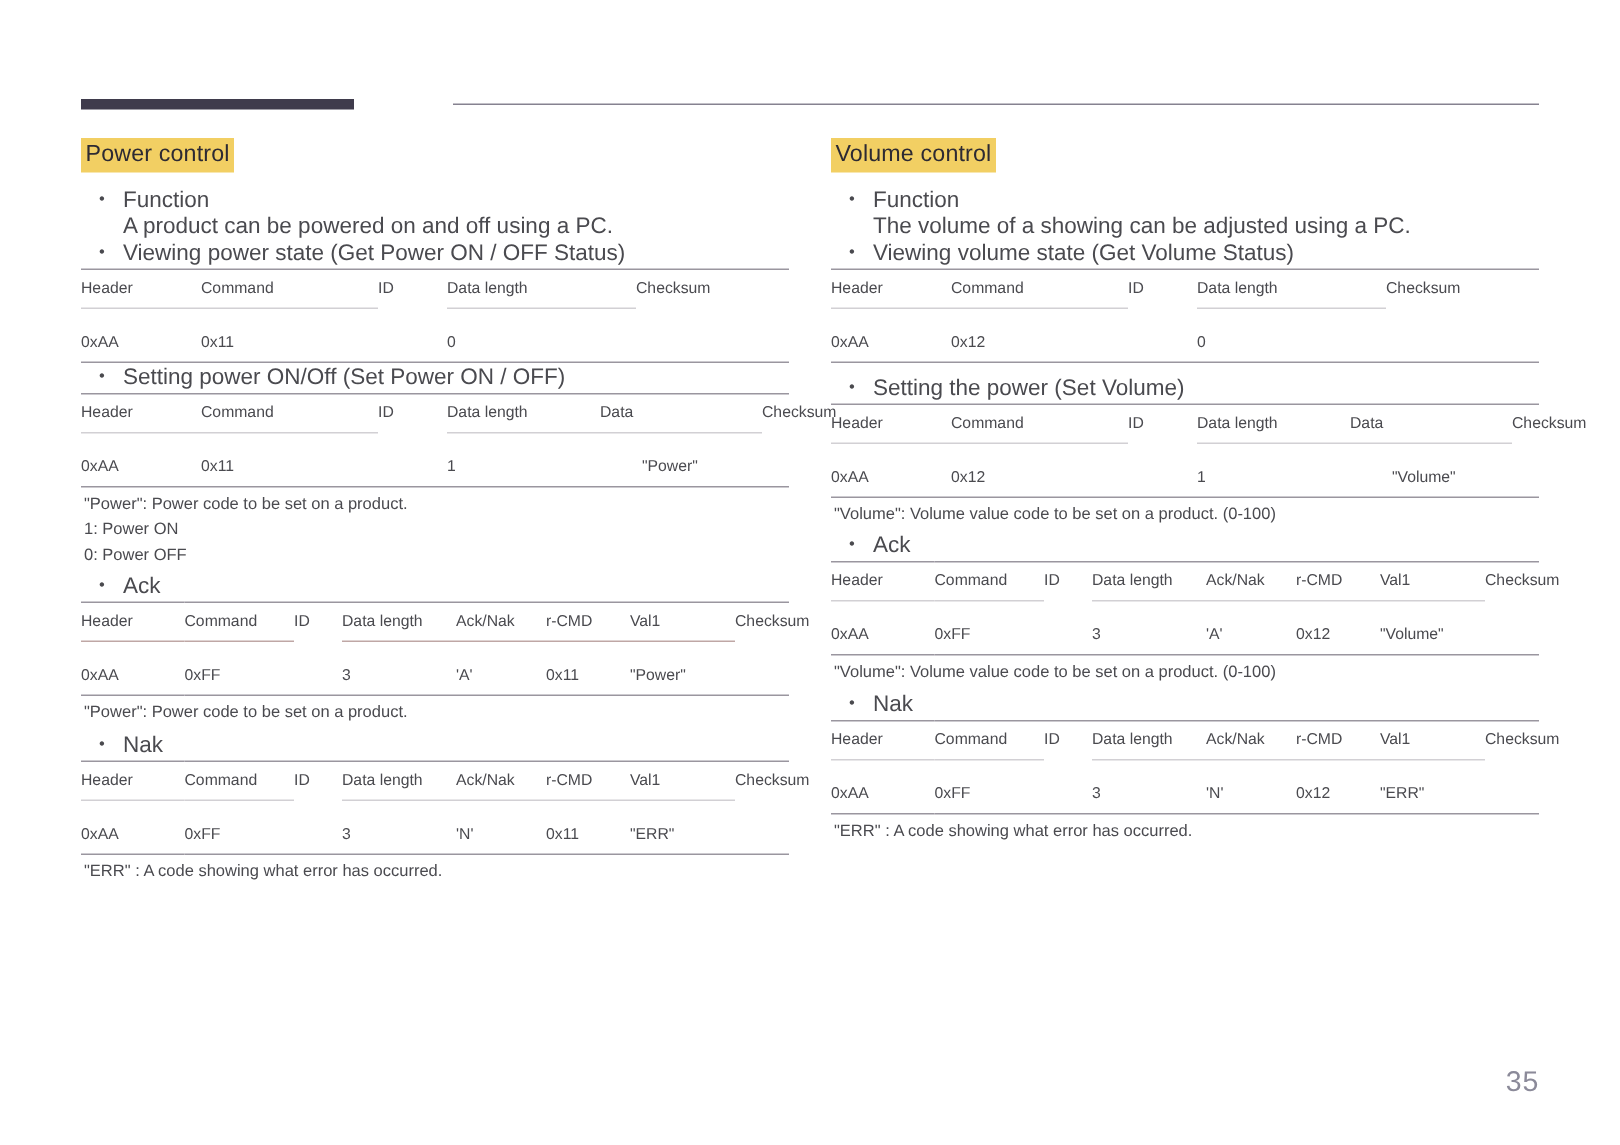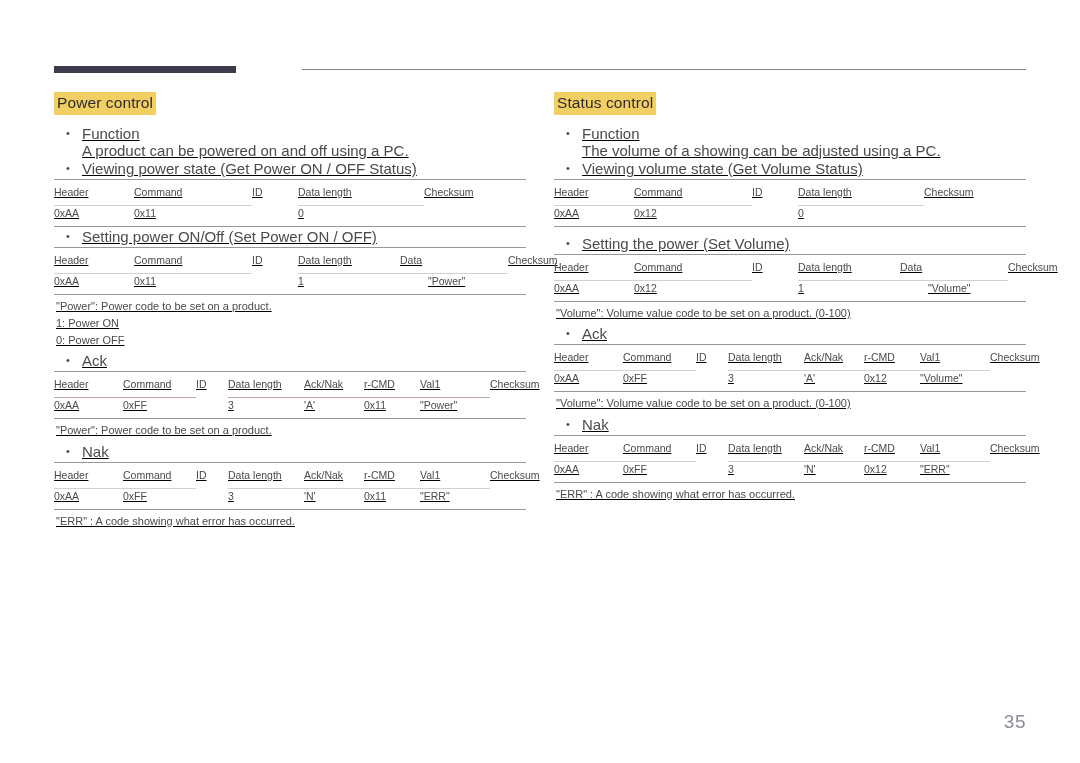--- a/index.html
+++ b/index.html
@@ -45,21 +45,20 @@
   
   .columns {
     position: absolute;
     top: 92px;
     left: 0;
     width: 1080px;
     display: flex;
   }
   .col {
     width: 472px;
-    text-decoration: underline;
   }
   .col-left  { margin-left: 54px; }
   .col-right { margin-left: 28px; }
 
   
   .section-title {
     display: inline-block;
     font-size: 15.5px;
     line-height: 20px;
     color: #2d2a33;
@@ -117,21 +116,21 @@
     padding: 6px 0 7px 0;
     vertical-align: top;
     white-space: nowrap;
   }
   table.spec thead tr { border-top: 1px solid #9a969f; }
   table.spec tbody tr { border-bottom: 1px solid #9a969f; }
 
   
   table.spec tbody td {
     position: relative;
-    padding-top: 2px;
+    padding-top: 17px;
   }
   table.spec tbody td.seg::before {
     content: "";
     position: absolute;
     left: 0;
     right: 0;
     top: 0;
     height: 1px;
     background: #d2d0d4;
   }
@@ -317,21 +316,21 @@
             <td class="seg-gap"></td>
           </tr>
         </tbody>
       </table>
 
       <div class="note">"ERR" : A code showing what error has occurred.</div>
     </div>
 
     <div class="col col-right">
 
-      <div class="section-title">Status control</div>
+      <div class="section-title">Volume control</div>
 
       <div class="bullet">
         <span>Function</span>
         <span class="sub">The volume of a showing can be adjusted using a PC.</span>
       </div>
 
       <div class="bullet">Viewing volume state (Get Volume Status)</div>
 
       <table class="spec">
         <colgroup>

